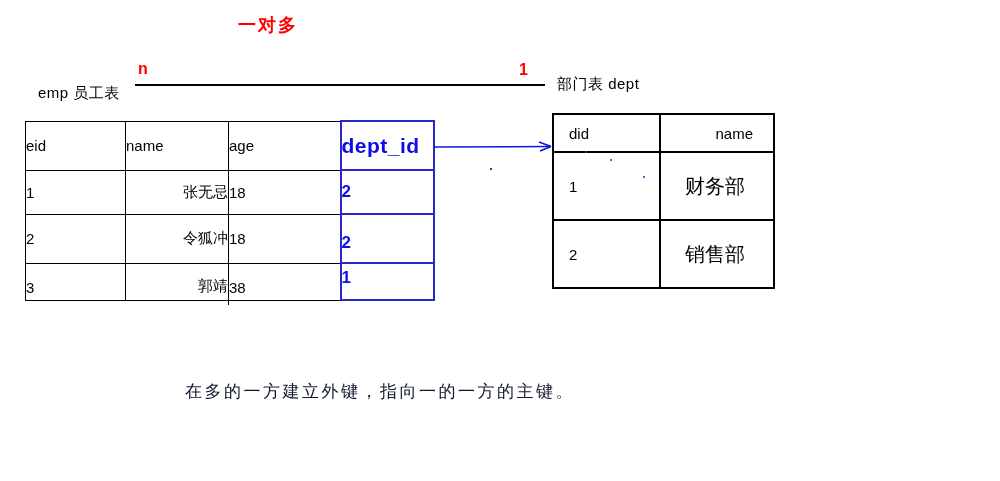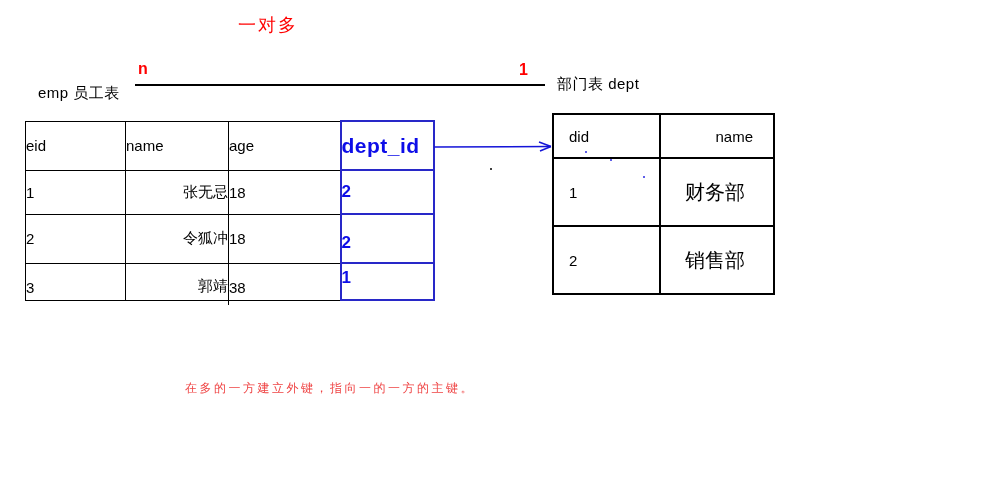--- a/index.html
+++ b/index.html
@@ -6,21 +6,21 @@
   html,body { background:#fff; }
   body {
     width:1000px; height:481px; position:relative; overflow:hidden;
     font-family:"Liberation Sans","DejaVu Sans",sans-serif;
     color:#000;
   }
   .abs { position:absolute; }
 
   
   .title {
-    left:238px; top:13px; font-size:18px; font-weight:normal;
+    left:238px; top:13px; font-size:18px; font-weight:bold;
     color:#ff0000; letter-spacing:2px;
   }
   .emp-label { left:38px; top:76px; font-size:15px; letter-spacing:0.5px;margin-top:8px; }
   .dept-label { left:557px; top:75px; font-size:15px; letter-spacing:0.5px; }
   .card { font-size:16px; font-weight:bold; color:#ff0000; }
   .card-n { left:138px; top:60px; }
   .card-1 { left:519px; top:61px; }
   .rel-line { left:135px; top:84px; width:410px; height:0; border-top:2px solid #000; }
 
   
@@ -46,32 +46,32 @@
   table.emp tr.r-3 td.low { vertical-align:bottom; padding-bottom:4px; }
 
   
   table.dept {
     position:absolute; left:552px; top:113px;
     border-collapse:collapse; table-layout:fixed;
   }
   table.dept td {
     border:2px solid #000; font-size:15px; vertical-align:middle; overflow:hidden;
   }
-  table.dept tr.r-h td { height:44px; }
+  table.dept tr.r-h td { height:38px; }
   table.dept tr.r-1 td, table.dept tr.r-2 td { height:68px; }
   table.dept td.c-did  { text-align:left;  padding-left:15px; }
   table.dept td.c-dname{ text-align:right; padding-right:28px; font-size:20px; }
   table.dept td.hdr-dname { padding-right:20px; font-size:15px; }
 
   
   .fk-arrow { left:434px; top:139px; width:121px; height:16px; }
 
   
   .note {
-    left:185px; top:380px; font-size:12px; letter-spacing:2.5px; color:#ef4444;
+    left:185px; top:380px; font-size:17px; letter-spacing:2.5px; color:#0f172a;
   }
 
   
   .dot { width:2px; height:2px; border-radius:50%; }
   .dot-blue { background:#2a2ae0; }
   .dot-black { background:#000; }
   .tick { left:228px; top:298px; width:1px; height:7px; background:#000; }
 </style>
 </head>
 <body>

